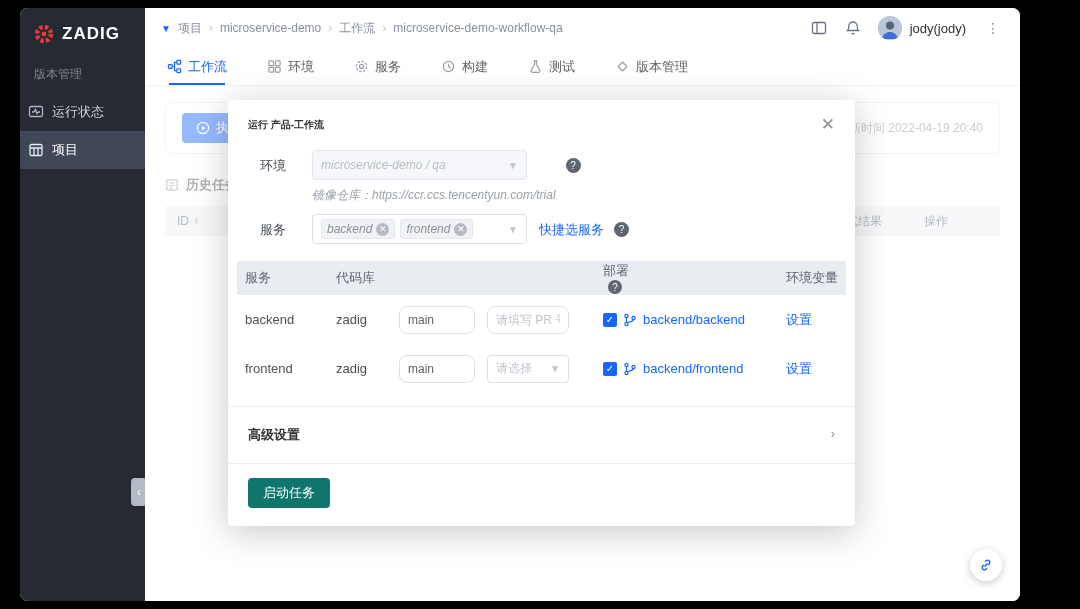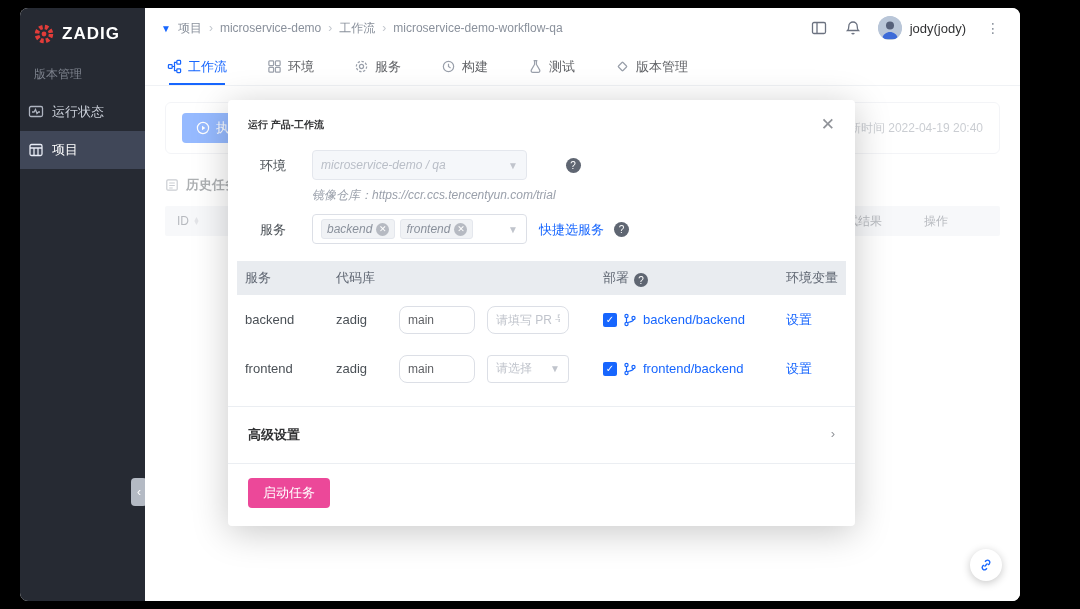--- a/index.html
+++ b/index.html
@@ -90,21 +90,21 @@
   .cb{width:14px;height:14px;border-radius:2px;background:#1766fe;color:#fff;display:flex;
     align-items:center;justify-content:center;font-size:10px;cursor:pointer;flex:none;}
   .branch-ico{width:14px;height:14px;color:#1766fe;flex:none;}
   .deploy-name{color:#1766fe;font-size:13px;}
   .set-link{color:#1766fe;font-size:13px;cursor:pointer;}
   .advanced{border-top:1px solid #ebeef2;margin-top:13px;padding:19px 20px;display:flex;
     justify-content:space-between;align-items:flex-start;cursor:pointer;}
   .advanced-label{font-size:13px;font-weight:bold;color:#303133;}
   .adv-chev{color:#909399;font-size:13px;}
   .modal-footer{border-top:1px solid #ebeef2;padding:14px 20px 6px;}
-  .start-btn{background:#ec4899;color:#fff;border:none;border-radius:4px;height:30px;padding:0 15px;
+  .start-btn{background:#0f766e;color:#fff;border:none;border-radius:4px;height:30px;padding:0 15px;
     font-size:13px;cursor:pointer;font-family:inherit;}
   
   .float-btn{position:absolute;right:18px;bottom:20px;width:32px;height:32px;border-radius:50%;
     background:#fff;box-shadow:0 2px 8px rgba(0,0,0,0.22);display:flex;align-items:center;
     justify-content:center;z-index:20;cursor:pointer;}
   svg{display:block;}
 </style>
 </head>
 <body>
 
@@ -318,21 +318,21 @@
         <span class="quick-link">快捷选服务</span>
         <span class="qmark">?</span>
       </div>
 
       <div class="svc-table">
         <div class="svc-head">
           <span>服务</span>
           <span>代码库</span>
           <span></span>
           <span></span>
-          <span style="display:flex;align-items:flex-end;">
+          <span style="display:flex;align-items:flex-start;flex-direction:column;">
             <span>部署</span>
             <span class="qmark">?</span>
           </span>
           <span>环境变量</span>
         </div>
 
         <div class="svc-row">
           <span>backend</span>
           <span>zadig</span>
           <span>
@@ -371,21 +371,21 @@
           <span class="deploy-cell">
             <span class="cb">✓</span>
             <span class="branch-ico">
               <svg width="14" height="14" viewBox="0 0 14 14" fill="none" stroke="currentColor" stroke-width="1.2">
                 <circle cx="3.5" cy="3" r="1.6"></circle>
                   <circle cx="3.5" cy="11" r="1.6"></circle>
                   <circle cx="10.5" cy="5" r="1.6"></circle>
                 <path d="M3.5 4.6v4.8M10.5 6.6c0 2.5-4 2-5.5 3"></path>
               </svg>
             </span>
-            <span class="deploy-name">frontend/backend</span>
+            <span class="deploy-name">backend/frontend</span>
           </span>
           <span class="set-link">设置</span>
         </div>
       </div>
 
       <div class="advanced">
         <span class="advanced-label">高级设置</span>
         <span class="adv-chev">›</span>
       </div>
 

